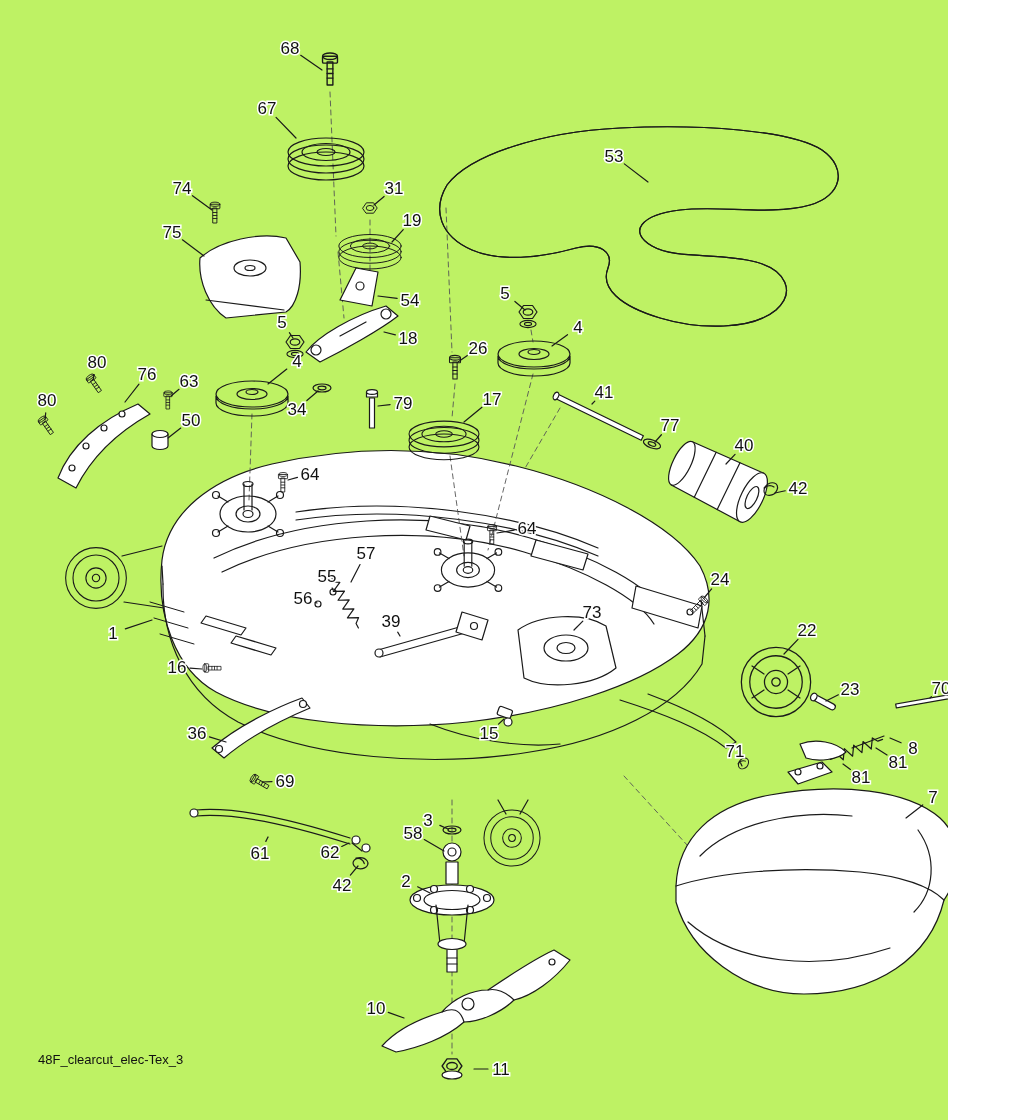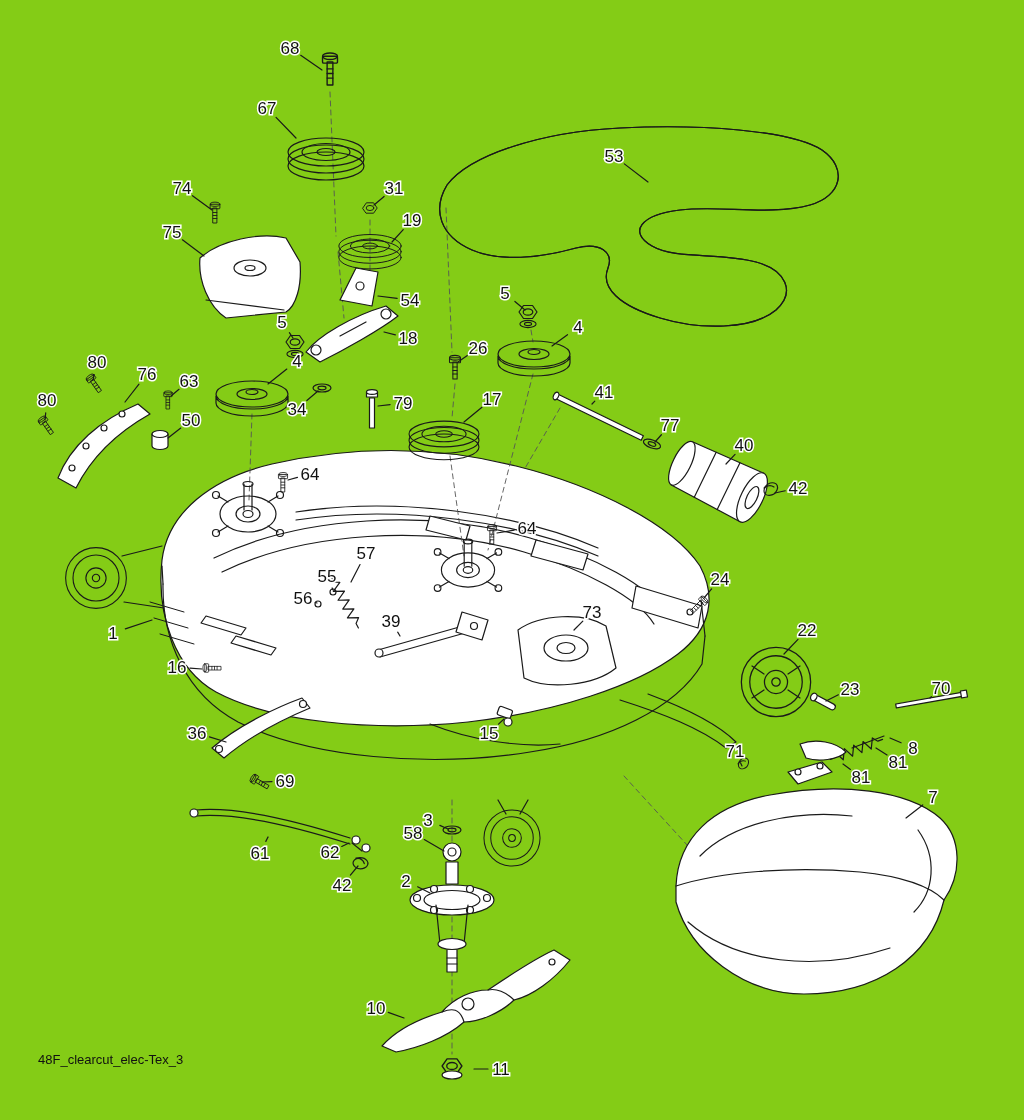--- a/index.html
+++ b/index.html
@@ -1,16 +1,16 @@
 <!DOCTYPE html>
 <html><head>
 <meta charset="utf-8">
 <style>
   html,body{margin:0;padding:0;background:#ffffff;}
-  .page{position:relative;width:1024px;height:1120px;background:#84cc16;overflow:hidden;}
+  .page{position:relative;width:948px;height:1120px;background:#bef264;overflow:hidden;}
   svg{display:block;}
   
   .art path,.art line,.art circle,.art ellipse,.art rect,.art polyline,.art polygon{
     stroke:#1a1a1a;stroke-width:1.2;fill:none;stroke-linecap:round;stroke-linejoin:round;}
   .art .w{fill:#ffffff;}
   .dash path{stroke:#555;stroke-width:0.9;stroke-dasharray:5 4;fill:none;}
   .belt-outer{stroke:#1a1a1a;stroke-width:5;fill:none;}
   .belt-inner{stroke:#ffffff;stroke-width:2.6;fill:none;}
   .hatch line{stroke-width:1;}
   .callout{font:17px "Liberation Sans", sans-serif;fill:#111;stroke:#fff;stroke-width:3px;

